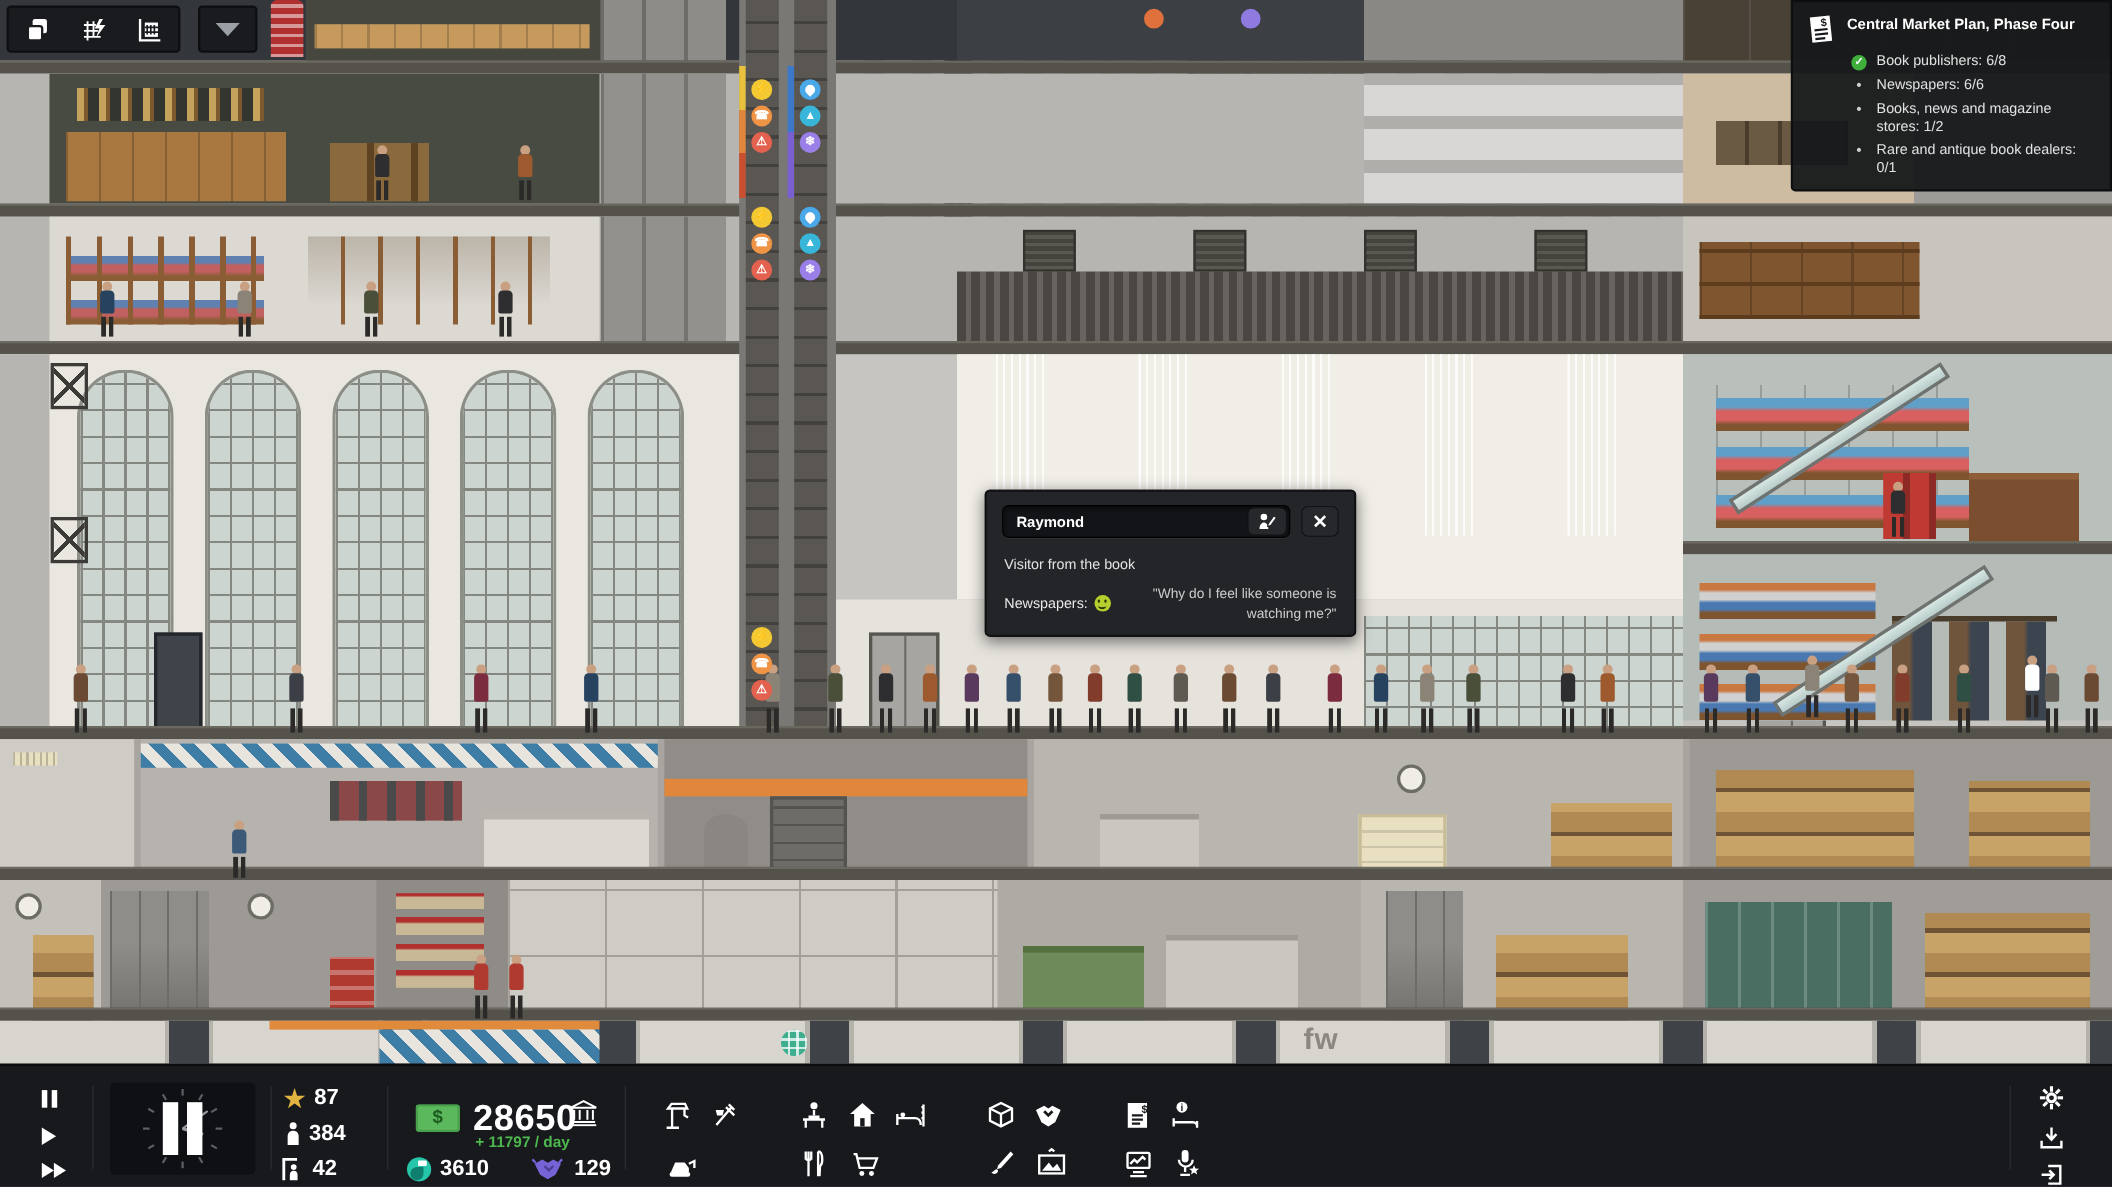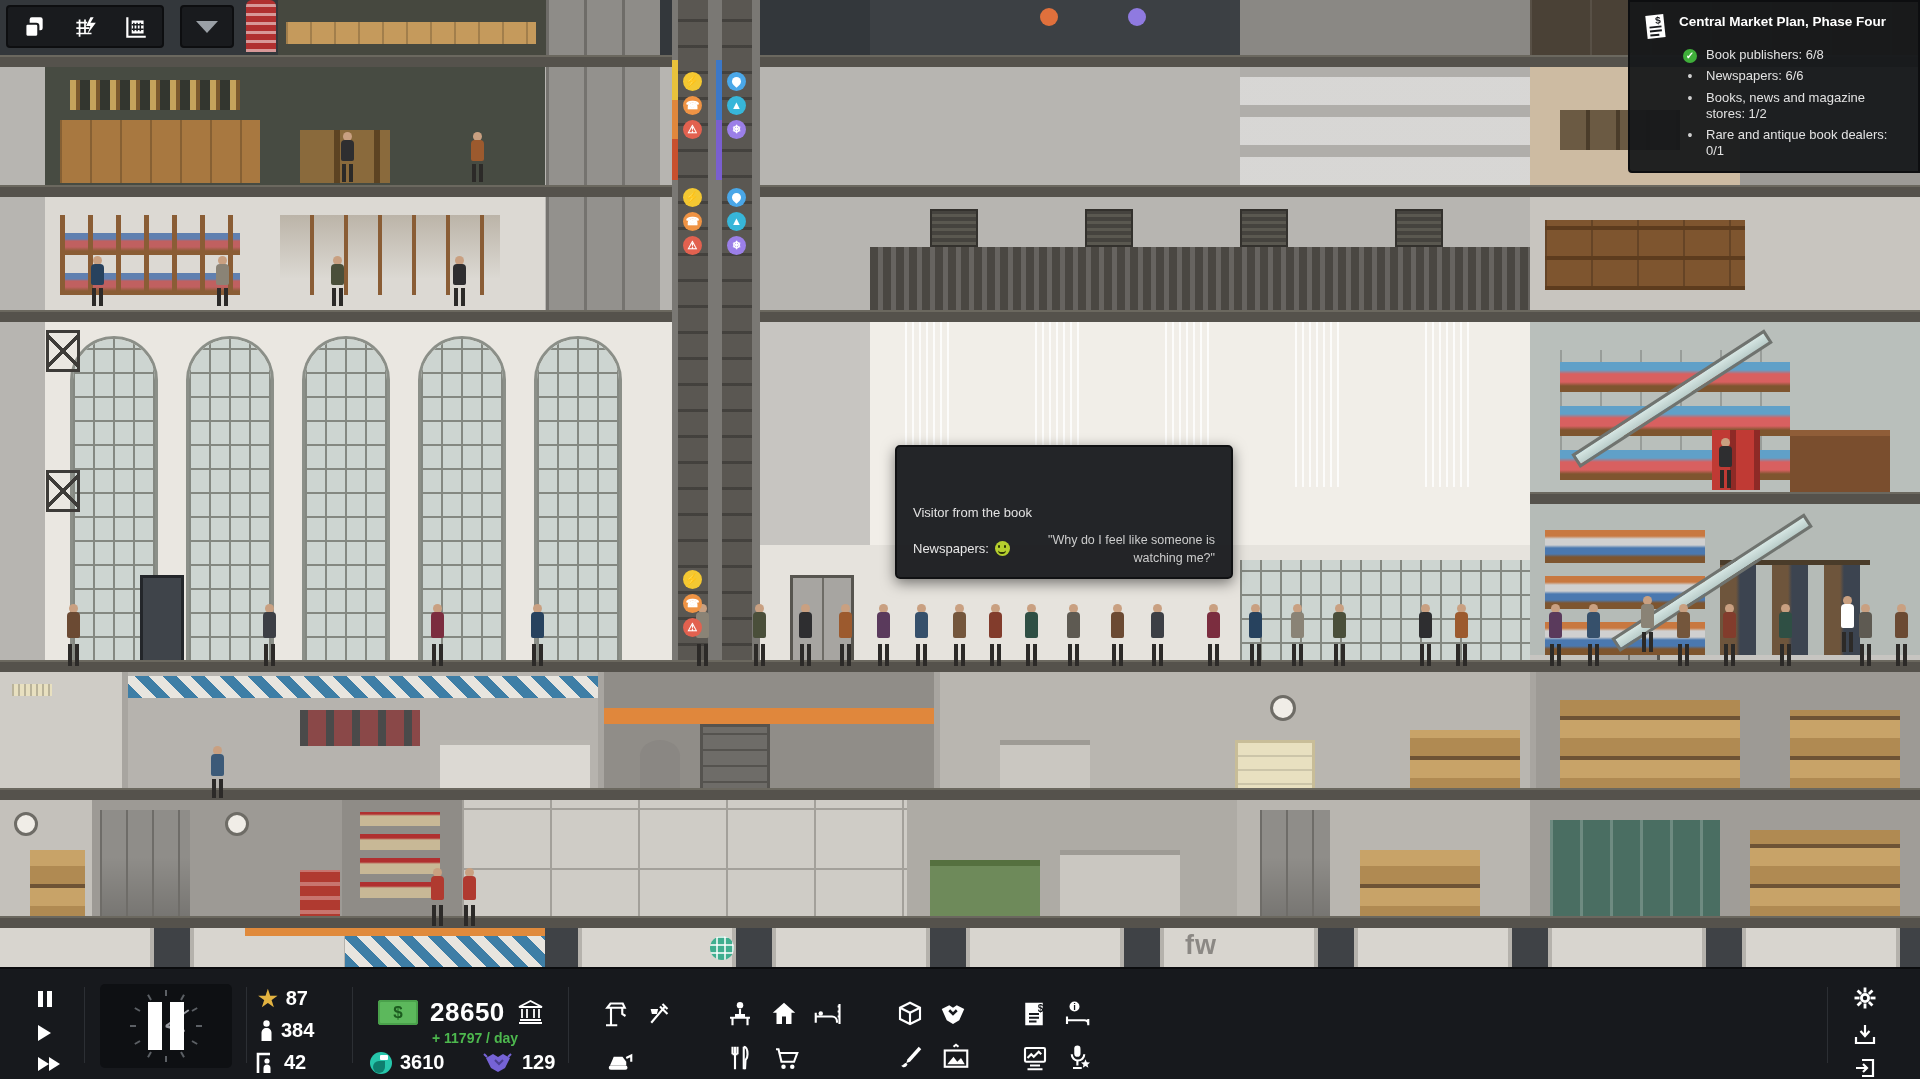--- a/index.html
+++ b/index.html
@@ -99,21 +99,21 @@
 
   #clockpanel { left:100px; top:15px; width:132px; height:84px; background:#0e1013; border-radius:5px; position:absolute; }
   .tickwrap { position:absolute; left:66px; top:42px; }
   .tick { position:absolute; left:-1px; top:-3px; width:2px; height:6px; background:#5c6065; }
   .hand { position:absolute; background:#9a9da2; transform-origin:50% 100%; border-radius:2px; }
   .pausebars { position:absolute; left:50%; top:50%; transform:translate(-50%,-50%); width:36px; height:48px;
     border-left:14px solid #fff; border-right:14px solid #fff; }
 
   .stat-row { position:absolute; display:flex; align-items:center; gap:8px; color:#fff; font-weight:bold; font-size:20px; }
   .star-glyph { color:#e3b341; font-size:22px; line-height:20px; }
-  .money-num { font-size:26px; font-weight:bold; color:#fff; letter-spacing:.5px; }
+  .money-num { font-size:33px; font-weight:bold; color:#fff; letter-spacing:.5px; }
   .bill { width:40px; height:25px; background:#5cb85c; border-radius:3px; display:flex; align-items:center;
     justify-content:center; color:#1c5c1f; font-weight:bold; font-size:17px; box-shadow:inset 0 0 0 2px #4aa14b; }
   .income { color:#4db84e; font-size:14px; font-weight:bold; }
   .inf-ic { width:22px; height:22px; border-radius:50%; background:#26c6ab; position:relative; overflow:hidden; }
   .inf-ic::after { content:""; position:absolute; left:3px; top:9px; width:12px; height:12px; background:#0e7f6e;
     border-radius:50% 0 50% 50%; }
   .inf-ic::before { content:""; position:absolute; left:10px; top:3px; width:8px; height:5px; background:#fff; border-radius:1px; }
 
   .build-btn { position:absolute; width:42px; height:40px; display:flex; align-items:center; justify-content:center; cursor:pointer; }
   .sys-btn { position:absolute; left:1848px; width:34px; height:30px; display:flex; align-items:center; justify-content:center; cursor:pointer; }
@@ -547,20 +547,35 @@
           <span>Books, news and magazine stores: 1/2</span>
         </div>
         <div class="obj-item">
           <span class="mk"><span class="bullet">•</span></span>
           <span>Rare and antique book dealers: 0/1</span>
         </div>
       </div>
   </div>
 
   <div id="popup" class="abs">
+    <div class="name-row">
+      <div class="name-field">
+        <input type="text" value="Raymond" style="">
+        <div class="mini-btn rename-btn">
+          <svg width="18" height="16" viewBox="0 0 18 16">
+            <circle cx="6" cy="4" r="3" fill="#fff"></circle>
+            <path d="M2 15c0-4 2-6 4-6s4 2 4 6z" fill="#fff"></path>
+            <path d="M10 10l5-7 2.4 1.6-5 7-3 1z" fill="#fff" stroke="#26282c" stroke-width="1"></path>
+          </svg>
+        </div>
+      </div>
+      <div class="mini-btn close-btn">
+        <span>✕</span>
+      </div>
+    </div>
     <div class="desc">Visitor from the book</div>
     <div class="hap">
       <span>Newspapers:</span>
       <span class="smiley"></span>
     </div>
     <div class="quote">"Why do I feel like someone is watching me?"</div>
   </div>
 
   <div id="bottombar" class="abs">
 

